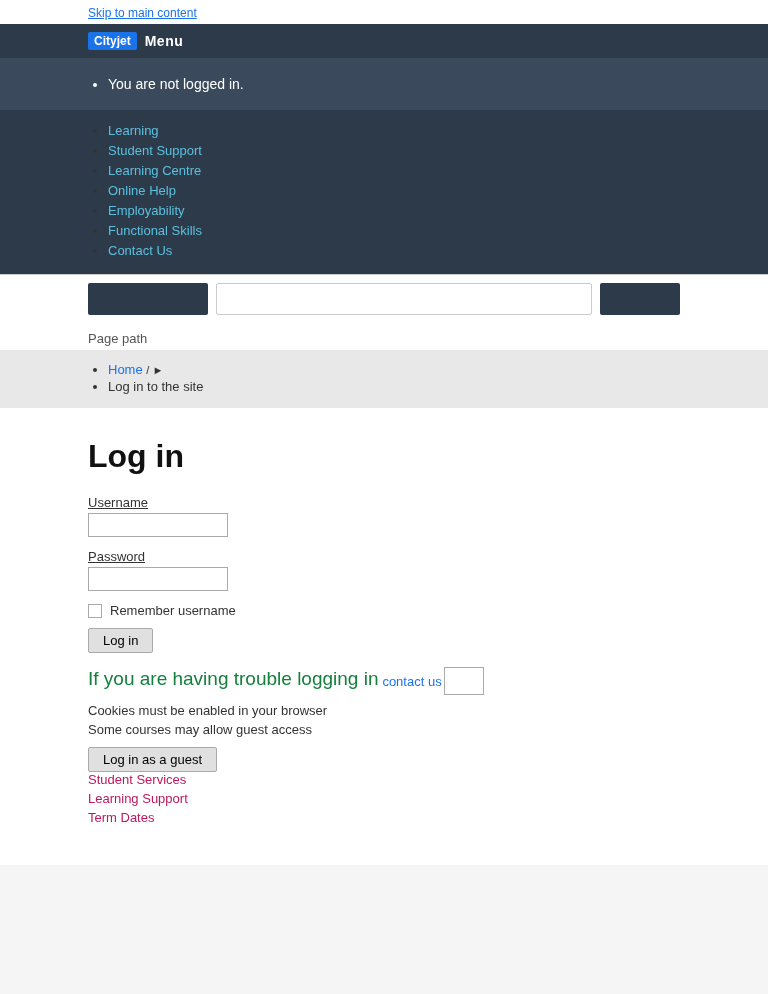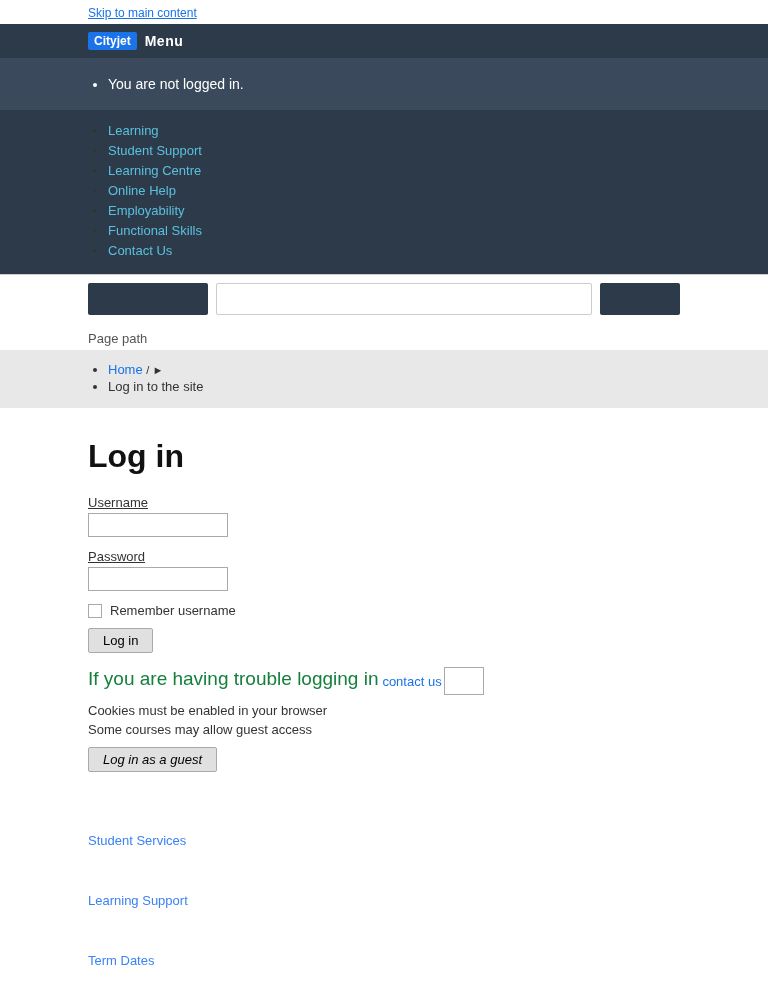--- a/index.html
+++ b/index.html
@@ -228,34 +228,31 @@
       margin-bottom: 10px;
     }
 
     .guest-btn {
       background: #e0e0e0;
       border: 1px solid #aaa;
       padding: 4px 14px;
       font-size: 13px;
       cursor: pointer;
       border-radius: 2px;
-      margin-bottom: 20px;
-      font-style: italic;
     }
 
     .footer-links {
       display: flex;
       flex-direction: column;
       gap: 4px;
     }
     .footer-links a {
-      color: #3b82f6;
+      color: #be185d;
       text-decoration: none;
       font-size: 13px;
-      margin-top: 41px;
     }
 
     .trouble-row {
       display: flex;
       align-items: center;
       margin-bottom: 8px;
     }
   </style>
 </head>
 <body>

